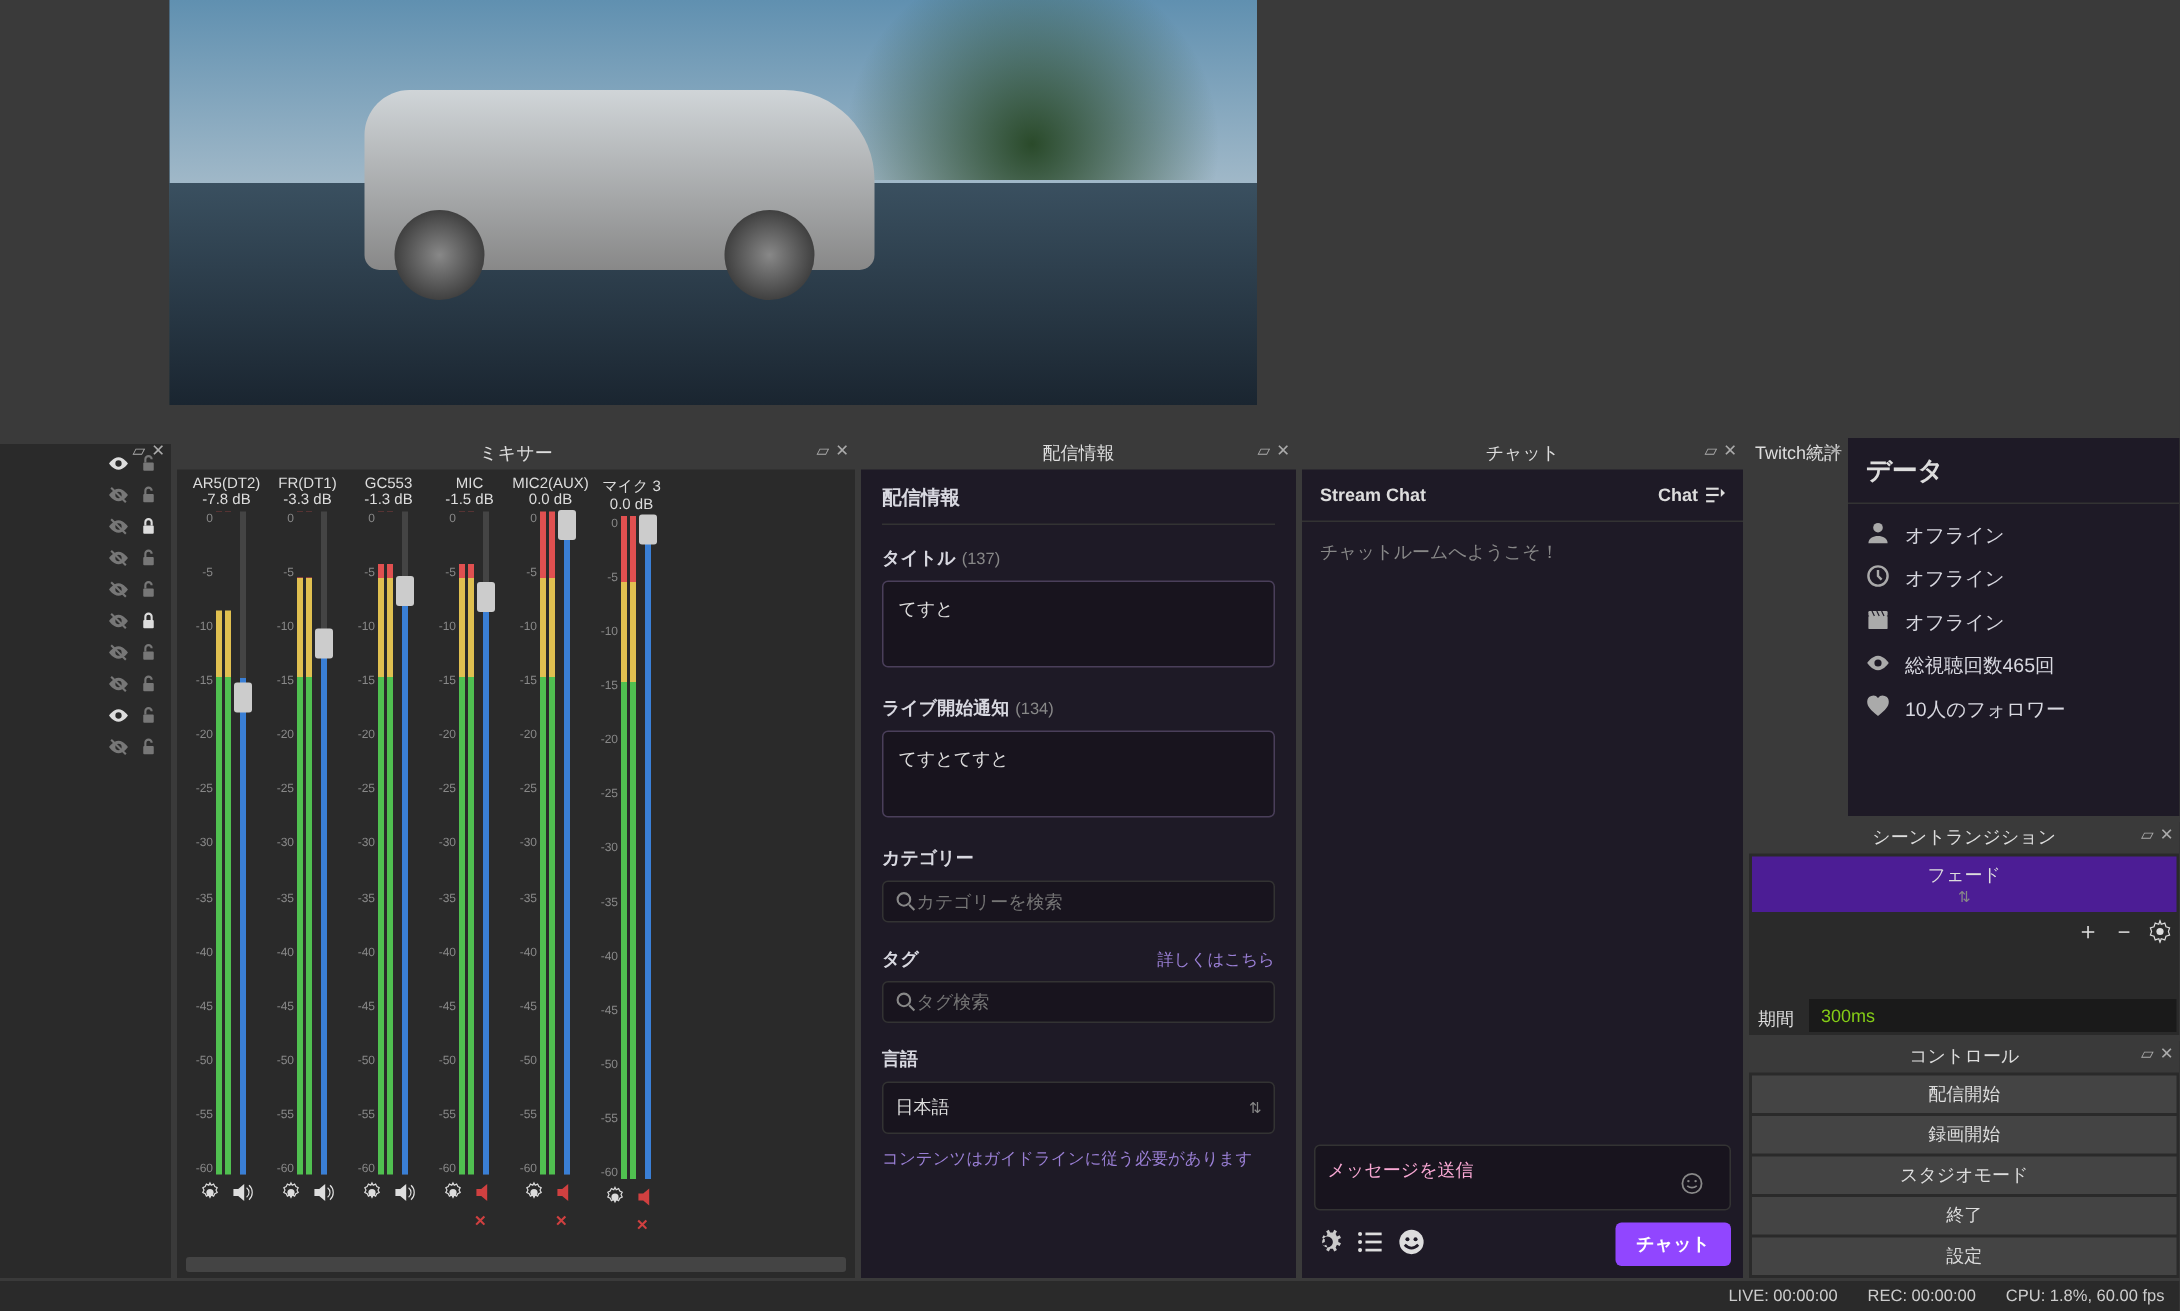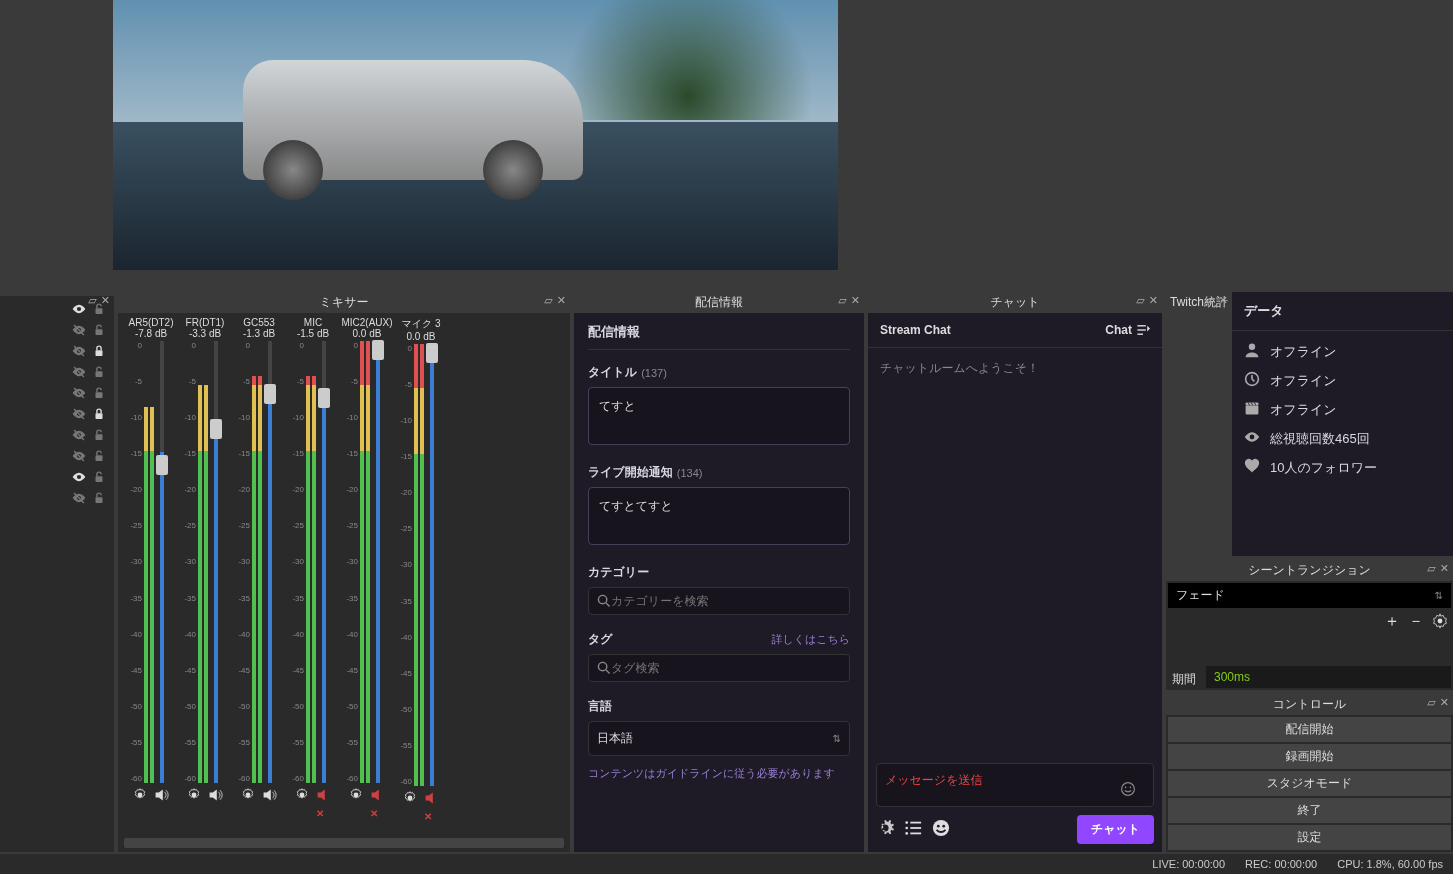--- a/index.html
+++ b/index.html
@@ -184,30 +184,30 @@
 .chat-btns-row { display: flex; align-items: center; gap: 10px; }
 .chat-send-btn {
   margin-left: auto; background: #9146ff; color: #fff; border: none;
   padding: 6px 14px; border-radius: 4px; font-size: 12px; font-weight: bold;
 }
 
 
 .right-col { flex: 0 0 287px; display: flex; flex-direction: column; gap: 4px; }
 .stats-panel { flex: 1; background: #2a2a2a; display: flex; flex-direction: row; }
 .stats-body { background: #1e1a26; flex: 1; }
-.stats-sec { padding: 10px 12px; font-weight: bold; border-bottom: 1px solid #333; font-size: 13px; }
+.stats-sec { padding: 10px 12px; font-weight: bold; border-bottom: 1px solid #333; font-size: 17px; }
 .stats-list { padding: 6px 12px; }
 .stats-row { display: flex; align-items: center; gap: 10px; padding: 5px 0; color: #d8d8e0; font-size: 13px; }
 .stats-row svg { width: 16px; height: 16px; flex-shrink: 0; }
 
 .trans-panel { background: #2a2a2a; }
 .trans-body { padding: 2px; display: flex; flex-direction: column; gap: 2px; }
 .trans-select {
-  background: #000000; padding: 4px 8px; display: flex; justify-content: space-between;
-  align-items: center; font-size: 12px;
+  background: #4c1d95; padding: 4px 8px; display: flex; justify-content: space-between;
+  align-items: center; font-size: 12px; flex-direction: column;
 }
 .trans-btns { display: flex; justify-content: flex-end; gap: 6px; padding: 2px; }
 .trans-btns .tb { width: 18px; height: 18px; display: flex; align-items: center; justify-content: center; font-size: 16px; color: #ddd; }
 .dur-row { display: flex; align-items: flex-end; gap: 6px; font-size: 12px; margin-top: 32px; }
 .dur-input { flex: 1; background: #1a1a1a; border: none; color: #84cc16; padding: 4px 8px; font-size: 12px; }
 
 .ctrl-panel { background: #2a2a2a; }
 .ctrl-body { padding: 2px; display: flex; flex-direction: column; gap: 2px; }
 .ctrl-btn {
   background: #444; color: #ddd; border: none; padding: 4px; font-size: 12px;
@@ -658,21 +658,21 @@
             <polygon points="16,4 20,8 16,12" fill="#ddd"></polygon>
           </svg>
       </span>
     </div>
     <div class="chat-body">
       <div>チャットルームへようこそ！</div>
     </div>
     <div class="chat-input-area">
       <div style="position:relative;">
         <div class="chat-input">
-          <span style="color:#ef4444;">メッセージを送信</span>
+          <span style="color:#f9a8d4;">メッセージを送信</span>
         </div>
         <span class="chat-input-emoji">
           <svg width="16" height="16" viewBox="0 0 20 20">
               <circle cx="10" cy="10" r="8" stroke="#888" stroke-width="1.5" fill="none"></circle>
               <circle cx="7" cy="8" r="1" fill="#888"></circle>
               <circle cx="13" cy="8" r="1" fill="#888"></circle>
               <path d="M6 12 Q10 15 14 12" stroke="#888" stroke-width="1.5" fill="none"></path>
             </svg>
         </span>
       </div>

